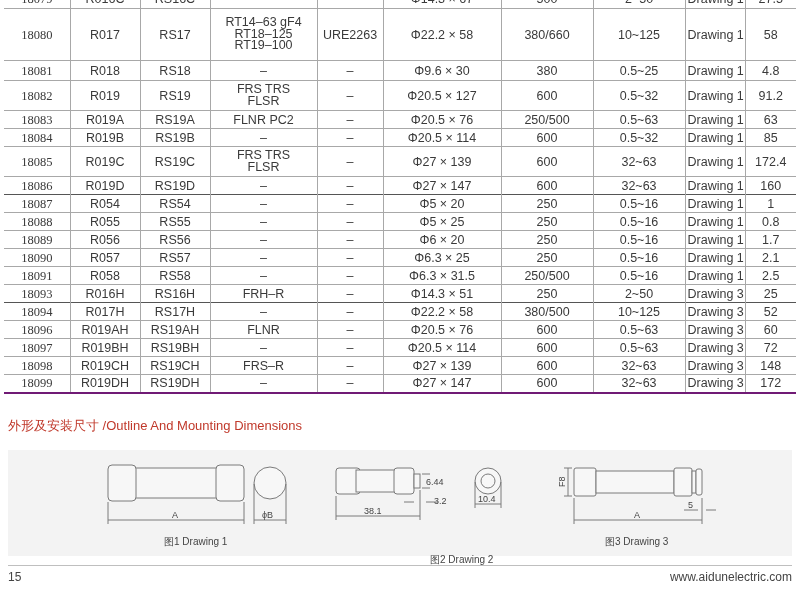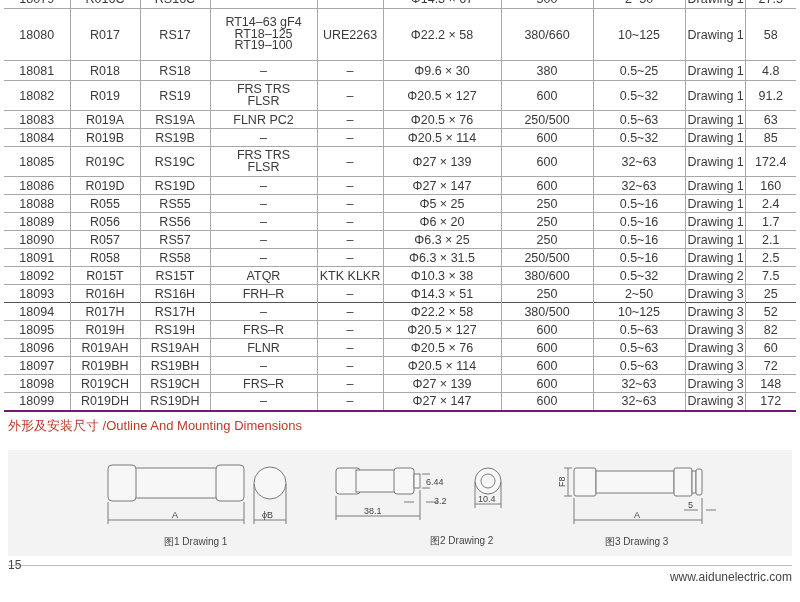--- a/index.html
+++ b/index.html
@@ -10,21 +10,21 @@
     position: absolute; left: 4px; top: -12px; width: 792px;
     border-collapse: collapse; table-layout: fixed;
     font-size: 12.5px; color: #3a3a3a;
   }
   .spec-table td {
     border-top: 1px solid #a8a8a8;
     border-left: 1px solid #a8a8a8;
     text-align: center; vertical-align: middle;
     line-height: 12px; padding: 0 2px; white-space: nowrap;
   }
-  .spec-table td:first-child { border-left: none; }
+  .spec-table td:first-child { border-left: none; font-family: Liberation Serif, serif; }
   .spec-table tr:last-child td { border-bottom: 2px solid #701a75; }
   .spec-table tr.thick td { border-top: 1.5px solid #555555; }
   .spec-table td.multi { line-height: 11.5px; }
 
   .section-title {
     position: absolute; left: 8px; top: 417px;
     font-size: 13px; color: #c0392b; letter-spacing: 0;
   }
 
   .drawing-panel {
@@ -35,21 +35,21 @@
     position: absolute; font-size: 10px; color: #444;
   }
   svg.fig { position: absolute; overflow: visible; }
   svg.fig .ln { stroke: #7a7a7a; stroke-width: 1; fill: none; }
   svg.fig .body { stroke: #7a7a7a; stroke-width: 1; fill: #f7f7f7; }
   svg.fig text { font-family: "Liberation Sans", sans-serif; font-size: 9px; fill: #444; }
 
   .footer-rule {
     position: absolute; left: 8px; top: 565px; width: 784px; height: 1px; background: #bfbfbf;
   }
-  .page-num { position: absolute; left: 8px; top: 558px; font-size: 12px; color: #444; }
+  .page-num { position: absolute; left: 8px; top: 570px; font-size: 12px; color: #444; }
   .site-url { position: absolute; right: 8px; top: 570px; font-size: 12px; color: #444; text-align: right; }
 </style>
 </head>
 <body>
 
 <table class="spec-table">
   <colgroup>
     <col style="width:66px">
       <col style="width:70px">
       <col style="width:70px">
@@ -171,33 +171,47 @@
         <td>
           <div>–</div>
         </td>
         <td>–</td>
         <td>Φ27 × 147</td>
         <td>600</td>
         <td>32~63</td>
         <td>Drawing 1</td>
         <td>160</td>
       </tr>
+      <tr class="thick" style="height: 18px;">
+        <td>18087</td>
+        <td>R054</td>
+        <td>RS54</td>
+        <td>
+          <div>–</div>
+        </td>
+        <td>–</td>
+        <td>Φ5 × 20</td>
+        <td>250</td>
+        <td>0.5~16</td>
+        <td>Drawing 1</td>
+        <td>1</td>
+      </tr>
       <tr style="height: 18px;">
         <td>18088</td>
         <td>R055</td>
         <td>RS55</td>
         <td>
           <div>–</div>
         </td>
         <td>–</td>
         <td>Φ5 × 25</td>
         <td>250</td>
         <td>0.5~16</td>
         <td>Drawing 1</td>
-        <td>2.4</td>
+        <td>0.8</td>
       </tr>
       <tr style="height: 18px;">
         <td>18089</td>
         <td>R056</td>
         <td>RS56</td>
         <td>
           <div>–</div>
         </td>
         <td>–</td>
         <td>Φ6 × 20</td>
@@ -228,34 +242,20 @@
           <div>–</div>
         </td>
         <td>–</td>
         <td>Φ6.3 × 31.5</td>
         <td>250/500</td>
         <td>0.5~16</td>
         <td>Drawing 1</td>
         <td>2.5</td>
       </tr>
       <tr style="height: 18px;">
-        <td>18092</td>
-        <td>R015T</td>
-        <td>RS15T</td>
-        <td>
-          <div>ATQR</div>
-        </td>
-        <td>KTK KLKR</td>
-        <td>Φ10.3 × 38</td>
-        <td>380/600</td>
-        <td>0.5~32</td>
-        <td>Drawing 2</td>
-        <td>7.5</td>
-      </tr>
-      <tr style="height: 18px;">
         <td>18093</td>
         <td>R016H</td>
         <td>RS16H</td>
         <td>
           <div>FRH–R</div>
         </td>
         <td>–</td>
         <td>Φ14.3 × 51</td>
         <td>250</td>
         <td>2~50</td>
@@ -268,34 +268,20 @@
         <td>RS17H</td>
         <td>
           <div>–</div>
         </td>
         <td>–</td>
         <td>Φ22.2 × 58</td>
         <td>380/500</td>
         <td>10~125</td>
         <td>Drawing 3</td>
         <td>52</td>
-      </tr>
-      <tr style="height: 18px;">
-        <td>18095</td>
-        <td>R019H</td>
-        <td>RS19H</td>
-        <td>
-          <div>FRS–R</div>
-        </td>
-        <td>–</td>
-        <td>Φ20.5 × 127</td>
-        <td>600</td>
-        <td>0.5~63</td>
-        <td>Drawing 3</td>
-        <td>82</td>
       </tr>
       <tr style="height: 18px;">
         <td>18096</td>
         <td>R019AH</td>
         <td>RS19AH</td>
         <td>
           <div>FLNR</div>
         </td>
         <td>–</td>
         <td>Φ20.5 × 76</td>
@@ -384,21 +370,21 @@
     <line class="ln" x1="78" y1="42" x2="88" y2="42"></line>
     <line class="ln" x1="100" y1="42" x2="112" y2="42"></line>
     <text x="108" y="44">3.2</text>
     <circle class="body" cx="162" cy="21" r="13"></circle>
     <circle class="ln" cx="162" cy="21" r="7"></circle>
     <line class="ln" x1="149" y1="22" x2="149" y2="48"></line>
     <line class="ln" x1="175" y1="22" x2="175" y2="48"></line>
     <line class="ln" x1="149" y1="44" x2="175" y2="44"></line>
     <text x="152" y="42">10.4</text>
   </svg>
-  <div class="drawing-caption" style="left:374px;top:84px;padding-left:48px;">图2 Drawing 2</div>
+  <div class="drawing-caption" style="left:374px;top:103px;padding-left:48px;">图2 Drawing 2</div>
 
   <svg class="fig" style="left:556px;top:12px;" width="200" height="70">
     <rect class="body" x="10" y="6" width="22" height="28" rx="2"></rect>
     <rect class="body" x="32" y="9" width="78" height="22"></rect>
     <rect class="body" x="110" y="6" width="18" height="28" rx="2"></rect>
     <rect class="body" x="128" y="9" width="4" height="22"></rect>
     <rect class="body" x="132" y="7" width="6" height="26" rx="2"></rect>
     <line class="ln" x1="0" y1="6" x2="8" y2="6"></line>
     <line class="ln" x1="0" y1="34" x2="8" y2="34"></line>
     <line class="ln" x1="4" y1="6" x2="4" y2="34"></line>

